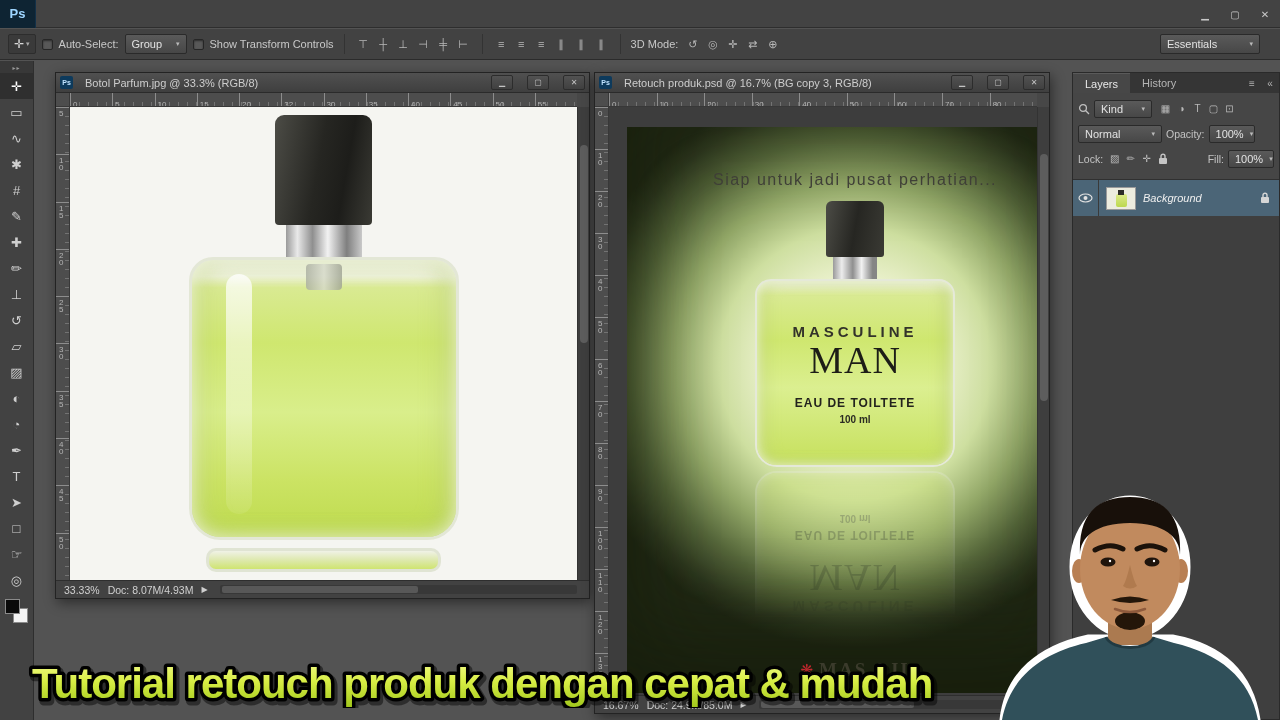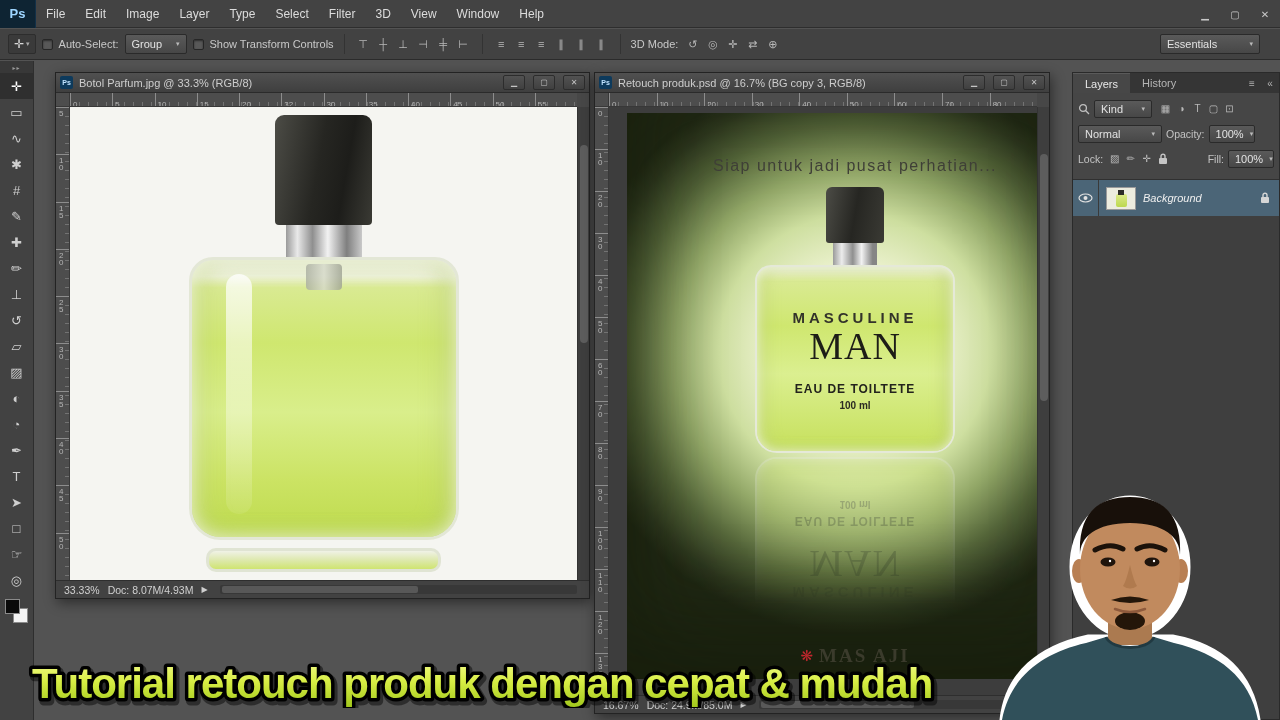--- a/index.html
+++ b/index.html
@@ -54,21 +54,21 @@
              border:1px solid #8a8a8a;z-index:2;}
   .swatch-bg{position:absolute;left:13px;top:11px;width:15px;height:15px;background:#f4f4f4;
              border:1px solid #8a8a8a;z-index:1;}
 
   
   .doc{position:absolute;background:#474747;border:1px solid #232323;
        box-shadow:2px 4px 12px rgba(0,0,0,.45);z-index:10;}
   .doc1{left:55px;top:72px;width:535px;height:527px;}
   .doc2{left:594px;top:72px;width:456px;height:642px;z-index:11;}
   .doc-titlebar{height:20px;background:linear-gradient(#505050,#3f3f3f);border-bottom:1px solid #2b2b2b;
-                display:flex;align-items:center;gap:6px;padding:0 4px;}
+                display:flex;align-items:center;gap:12px;padding:0 4px;}
   .doc-ico{width:13px;height:13px;background:#0d3a5c;color:#bfe3ff;font-size:7px;font-weight:bold;
            display:flex;align-items:center;justify-content:center;border-radius:2px;}
   .doc-title{flex:1;font-size:11px;color:#cdcdcd;white-space:nowrap;overflow:hidden;}
   .doc-btn{width:22px;height:15px;display:flex;align-items:center;justify-content:center;
            font-size:8px;color:#c4c4c4;background:linear-gradient(#525252,#404040);
            border:1px solid #2c2c2c;border-radius:2px;margin-left:2px;}
   .doc-body{position:absolute;top:20px;left:0;right:0;bottom:0;}
   .ruler-corner{position:absolute;left:0;top:0;width:14px;height:14px;background:#4d4d4d;
                 border-right:1px solid #383838;border-bottom:1px solid #383838;z-index:3;}
   .ruler-h{position:absolute;left:14px;top:0;right:12px;height:14px;background:#4d4d4d;
@@ -109,21 +109,21 @@
                      inset -14px 0 22px rgba(178,198,108,.4);overflow:hidden;}
   .b1-sprayer{position:absolute;left:50%;top:4px;width:36px;height:26px;margin-left:-18px;
           background:linear-gradient(90deg,#a9ada0,#d6d9cb,#9da192);border-radius:4px;opacity:.8;}
   .b1-shine{position:absolute;left:34px;top:14px;width:26px;height:240px;border-radius:14px;
           background:linear-gradient(180deg,rgba(255,255,255,.75),rgba(255,255,255,.08));}
   .b1-tray{width:235px;height:24px;margin-top:8px;border:3px solid #e0e4d3;border-radius:10px;
           background:linear-gradient(180deg,#f0f2e6 0%,#dce8a8 55%,#cfe470 100%);}
 
   
   .canvas2{position:absolute;inset:0;background:#3d3d3d;}
-  .poster{position:absolute;left:18px;top:6px;width:456px;height:566px;overflow:hidden;
+  .poster{position:absolute;left:18px;top:20px;width:456px;height:566px;overflow:hidden;
           display:flex;flex-direction:column;align-items:center;
           background:radial-gradient(ellipse 62% 50% at 50% 42%,#f6f8e8 0%,#eef3d2 28%,#cedfa0 48%,#93a868 64%,#55663a 80%,#2e381f 93%,#202814 100%);
           box-shadow:inset 0 -60px 80px rgba(18,23,8,.5),inset 0 0 110px rgba(28,34,13,.3);}
   .poster-headline{margin-top:44px;font-size:16px;letter-spacing:1.5px;color:#3f3f37;}
   .bottle2{display:flex;flex-direction:column;align-items:center;}
   .bottle2.main{margin-top:12px;}
   .b2-cap{width:58px;height:56px;border-radius:6px 6px 3px 3px;
           background:linear-gradient(100deg,#4c4c46 0%,#262622 50%,#3a3a34 100%);}
   .b2-collar{width:44px;height:22px;
           background:linear-gradient(90deg,#9a9a9a,#ececec 20%,#8f8f8f 45%,#f2f2f2 65%,#858585 90%);}
@@ -181,33 +181,20 @@
   
   .person{position:absolute;right:0;bottom:0;z-index:60;width:300px;height:235px;}
 </style>
 </head>
 <body>
 
 <div class="app">
 
   <div class="menubar">
     <div class="ps-logo">Ps</div>
-    <div id="menu-items">
-        <div class="menu-item">File</div>
-        <div class="menu-item">Edit</div>
-        <div class="menu-item">Image</div>
-        <div class="menu-item">Layer</div>
-        <div class="menu-item">Type</div>
-        <div class="menu-item">Select</div>
-        <div class="menu-item">Filter</div>
-        <div class="menu-item">3D</div>
-        <div class="menu-item">View</div>
-        <div class="menu-item">Window</div>
-        <div class="menu-item">Help</div>
-      </div>
     <div class="win-controls">
       <div class="win-btn">▁</div>
       <div class="win-btn">▢</div>
       <div class="win-btn">✕</div>
     </div>
   </div>
 
   <div class="optionsbar">
     <div class="tool-badge">
       <span>✛</span>

